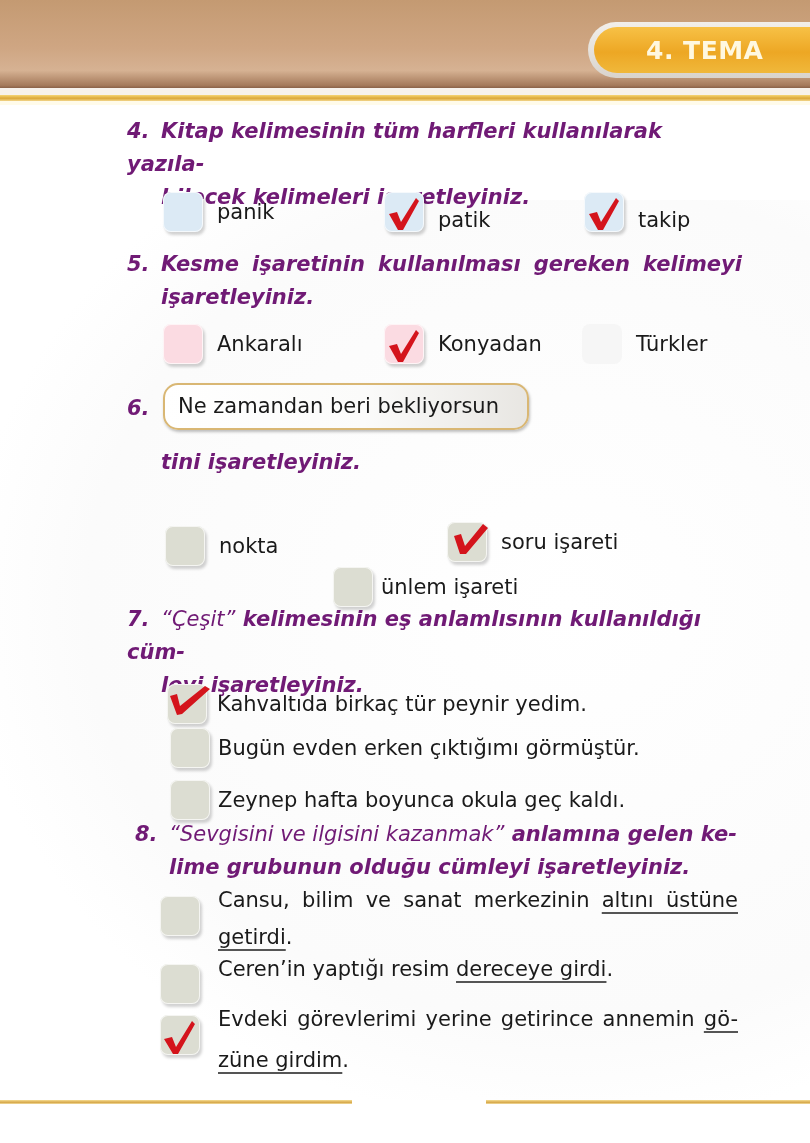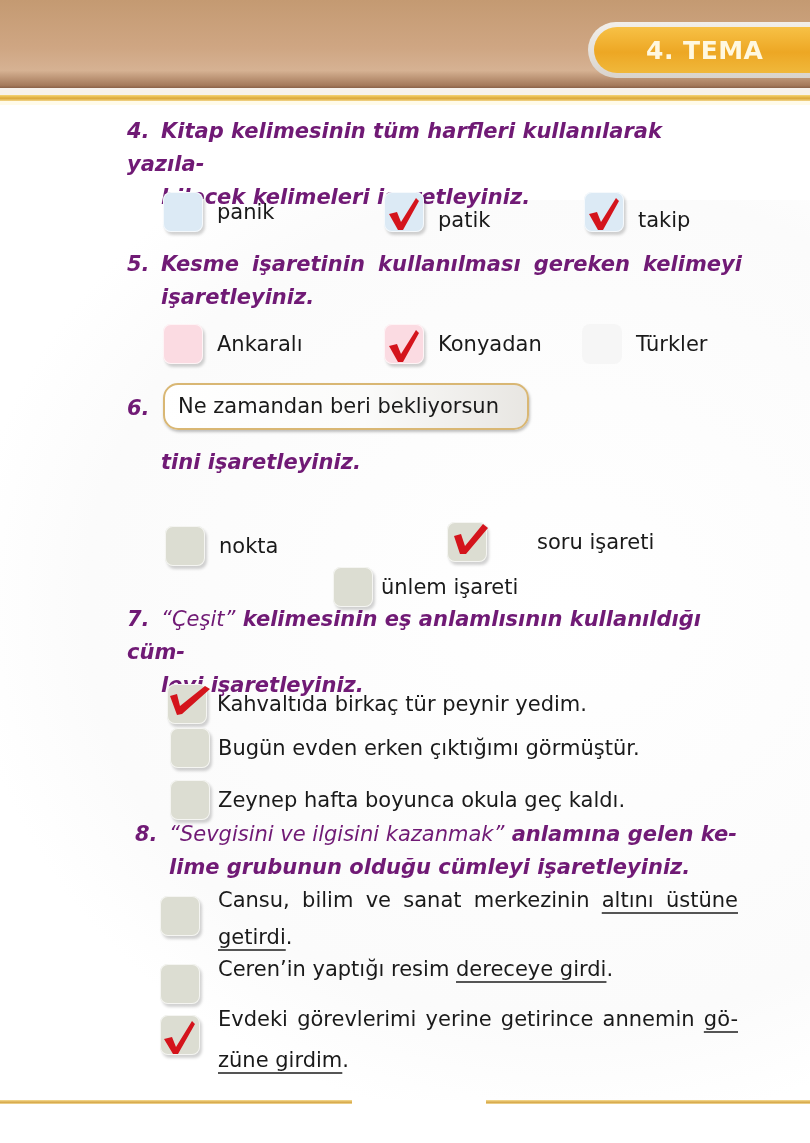--- a/index.html
+++ b/index.html
@@ -138,21 +138,21 @@
   <span class="num">6.</span>
 </div>
 <div class="sentence-box">Ne zamandan beri bekliyorsun</div>
 <div class="q" style="top:446px; left:161px; width:578px;">
   <div>tini işaretleyiniz.</div>
 </div>
 <div class="opt" style="left:165px; top:514px;">
   <div class="box grey"></div>
   <span class="opt-label">nokta</span>
 </div>
-<div class="opt" style="left:447px; top:510px;gap:36px;">
+<div class="opt" style="left:447px; top:510px;">
   <div class="box grey">
     <svg width="40" height="40">
         <path d="M7 14 L14 12 L18 24 L36 2 L41 6 L19 32 L13 32 Z" fill="#d4141c"></path>
       </svg>
   </div>
   <span class="opt-label">soru işareti</span>
 </div>
 <div class="opt" style="left:333px; top:555px;">
   <div class="box grey"></div>
   <span class="opt-label" style="margin-left:8px;">ünlem işareti</span>

